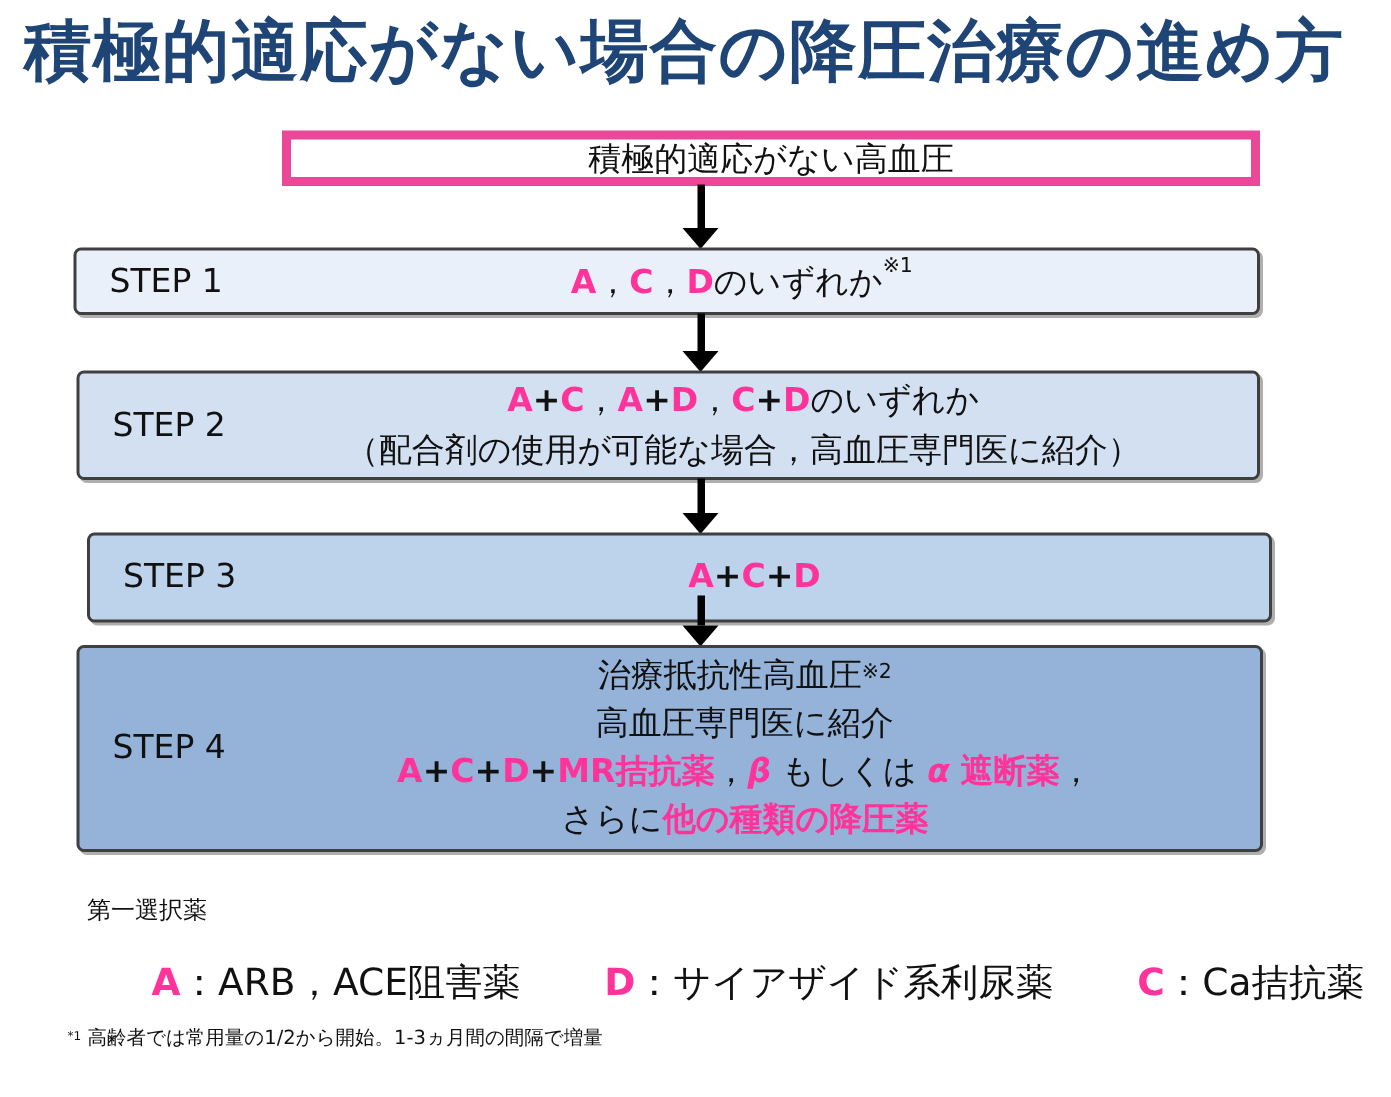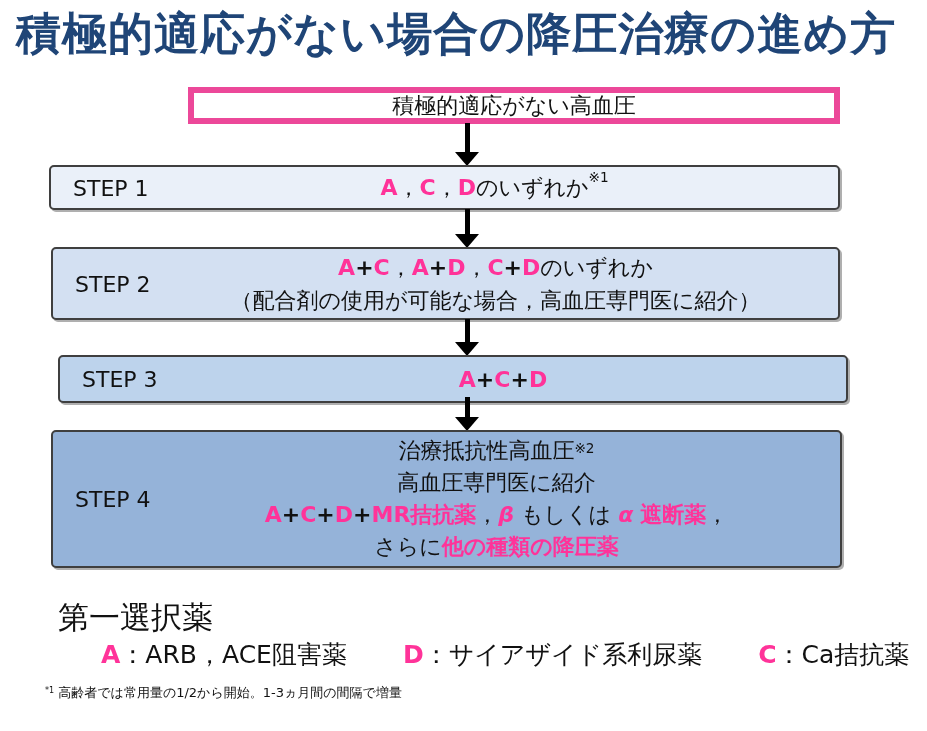--- a/index.html
+++ b/index.html
@@ -29,38 +29,38 @@
   .a3{top:319px;height:37px;}
   .a4{top:397px;height:34px;}
   
   .step{
     position:absolute;box-sizing:border-box;
     border:2px solid #3f3f3f;border-radius:5px;
     box-shadow:2px 2px 0 rgba(110,110,110,0.55);
   }
   .step1{left:49px;top:165px;width:791px;height:45px;background:var(--step1_fill,#EAF0F9);text-decoration:underline;}
   .step2{left:51px;top:247px;width:789px;height:73px;background:var(--step2_fill,#D3E0F2);}
-  .step3{left:58px;top:355px;width:790px;height:48px;background:var(--step3_fill,#BDD3EC);}
+  .step3{left:58px;top:355px;width:790px;height:60px;background:var(--step3_fill,#BDD3EC);}
   .step4{left:51px;top:430px;width:791px;height:138px;background:var(--step4_fill,#95B3D9);}
   .step-label{
     position:absolute;left:22px;top:50%;transform:translateY(-50%);
     font-size:22px;color:#111;white-space:nowrap;
   }
   .step-content{
     position:absolute;left:140px;right:40px;top:50%;transform:translateY(-50%);
     text-align:center;font-size:22px;color:#111;
   }
   .step2 .step-content .line{line-height:33px;}
   .step4 .step-content .line{line-height:32px;}
   .pink{color:var(--pink,#FF3399);font-weight:bold;}
   .bold{font-weight:bold;}
   .italic{font-style:italic;}
   .sup{font-size:0.62em;vertical-align:top;position:relative;top:-0.25em;}
   
-  .legend-title{position:absolute;left:58px;top:597px;font-size:31px;color:#111;}
+  .legend-title{position:absolute;left:58px;top:597px;font-size:16px;color:#111;}
   .legend-row{
     position:absolute;left:101px;top:638px;display:flex;gap:56px;
     font-size:25px;color:#111;white-space:nowrap;
   }
   
   .footnotes{position:absolute;left:45px;top:683px;font-size:13px;color:#111;}
   .footnotes .fn{line-height:20px;white-space:nowrap;}
 </style>
 </head>
 <body>

